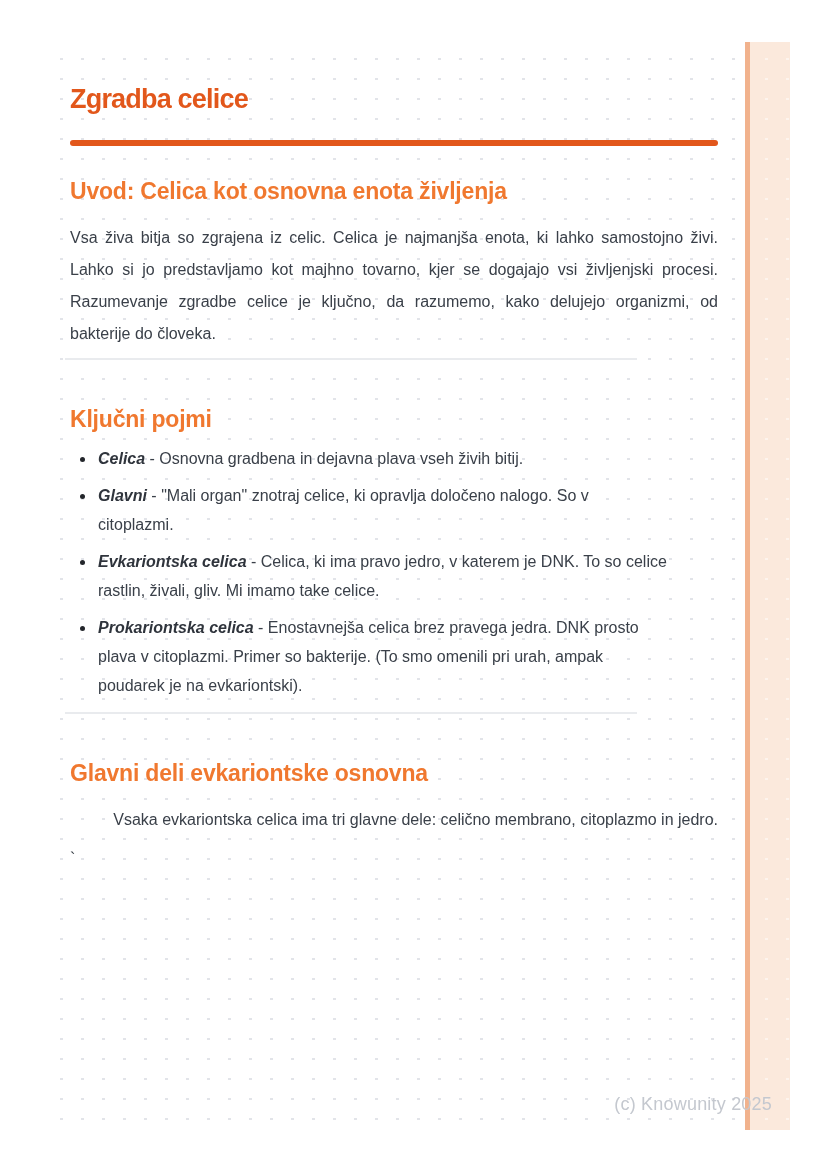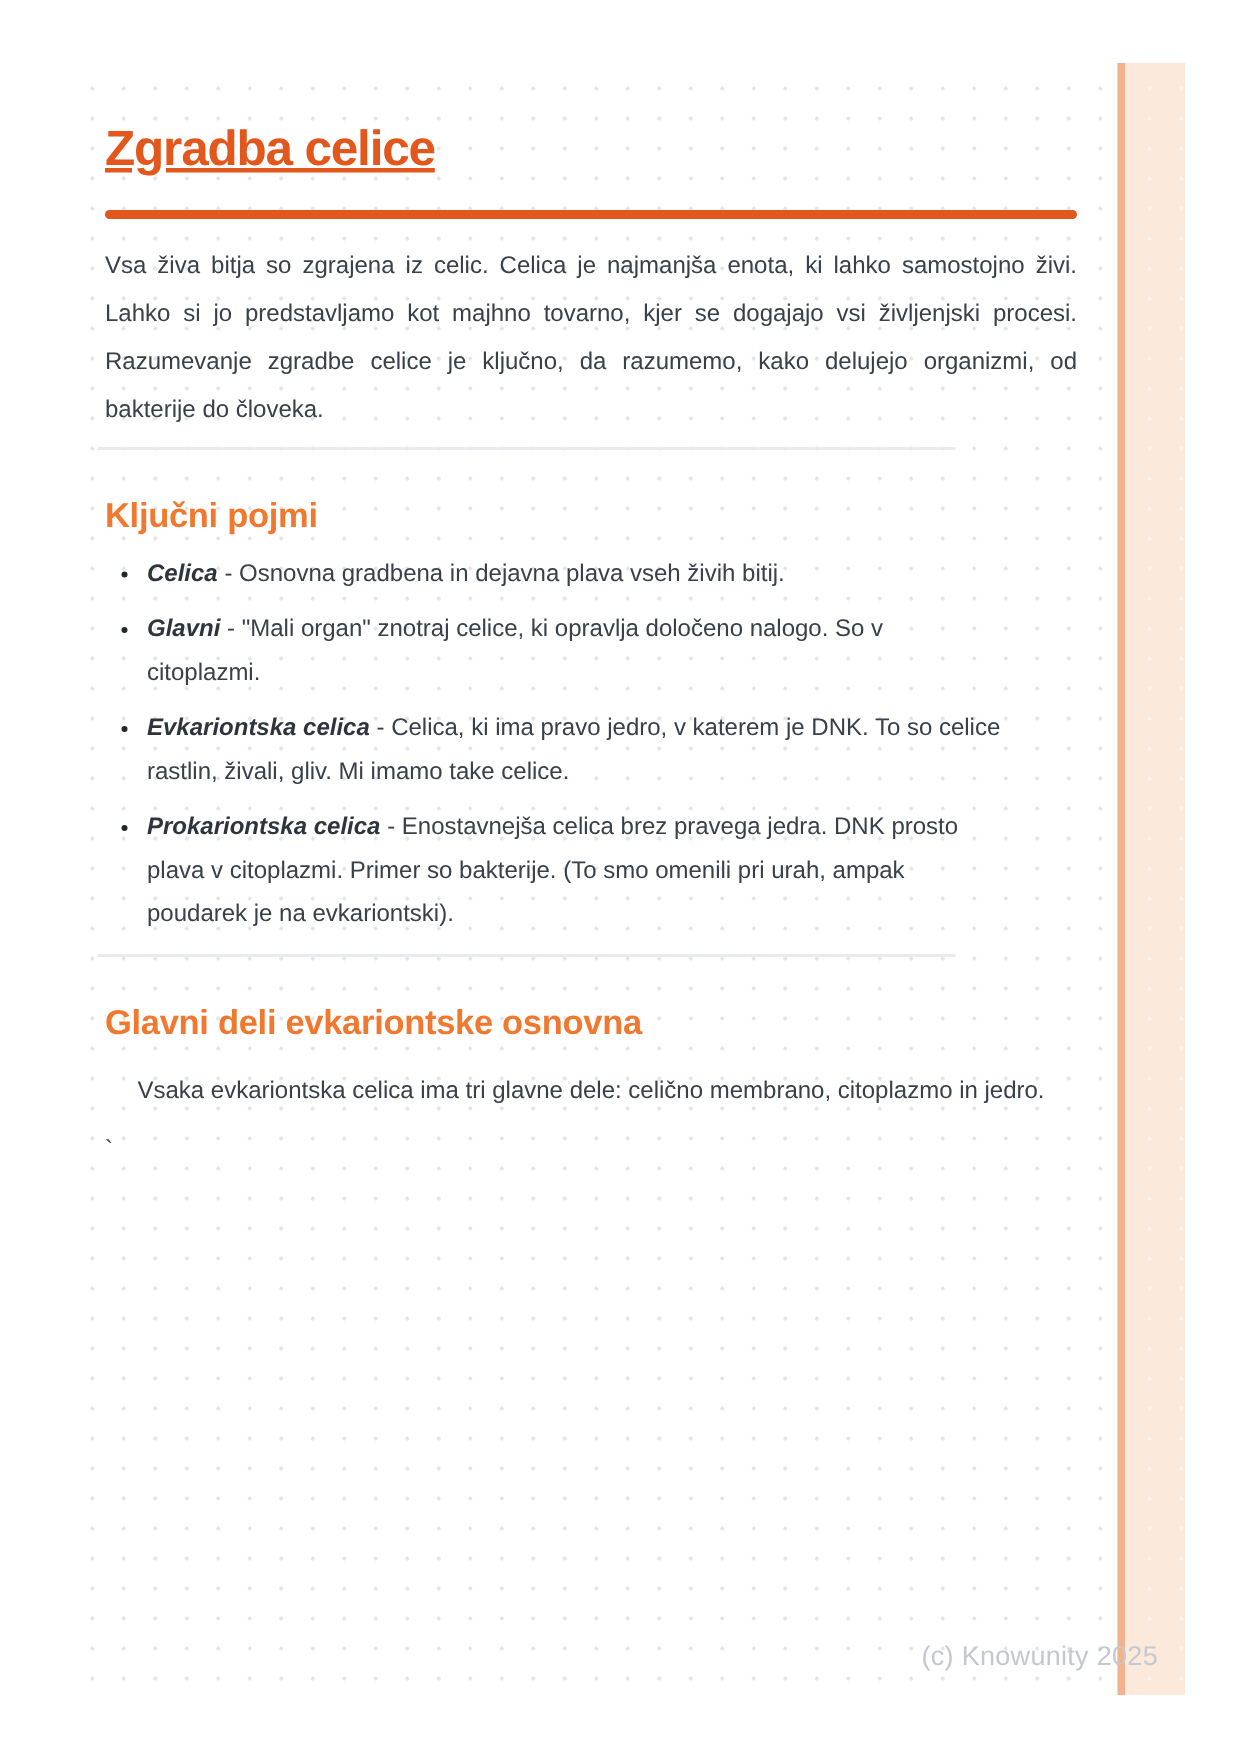--- a/index.html
+++ b/index.html
@@ -29,51 +29,50 @@
     background-position: 6px 7px;
     border-left: 5px solid #f1b28d;
   }
   .content {
     position: relative;
     padding: 34px 72px 0 28px; 
     z-index: 1;
   }
   .doc-title {
     margin: 0;
-    font-size: 33px;
+    font-size: 27px;
     font-weight: 800;
     letter-spacing: -0.8px;
     line-height: 46px;
     color: #e2571b;
-    text-decoration: underline;
   }
   .title-rule {
     border: none;
     height: 6px;
     background: #e2571b;
     border-radius: 3px;
     margin: 18px 0 0 0;
   }
   .section-heading {
     margin: 30px 0 0 0;
     font-size: 23px;
     font-weight: 700;
     line-height: 30px;
     color: #f0782f;
     letter-spacing: -0.2px;
   }
-  .section-heading.after-divider { margin-top: 28px; }
+  .section-heading.after-divider { margin-top: 44px; }
   .body-para {
     margin: 16px 0 0 0;
     font-size: 16px;
     line-height: 32px;
     color: #3a4049;
     text-align: justify;
   }
-  .body-para.no-justify { text-align: center; }
+  .body-para.no-justify { text-align: right; }
   .divider {
     border: none;
     border-top: 2px solid #e9ebee;
     width: 572px;
     margin: 8px 0 0 -5px;
   }
   .divider.second { margin-top: 12px; }
   .key-list {
     margin: 10px 0 0 0;
     padding: 0 50px 0 26px; 
@@ -109,20 +108,21 @@
 <body>
 
 <div class="paper">
   <div class="stripe"></div>
 
   <div class="content">
 
     <h1 class="doc-title">Zgradba celice</h1>
     <hr class="title-rule">
 
+    <h2 class="section-heading">Uvod: Celica kot osnovna enota življenja</h2>
     <p class="body-para">Vsa živa bitja so zgrajena iz celic. Celica je najmanjša enota, ki lahko samostojno živi. Lahko si jo predstavljamo kot majhno tovarno, kjer se dogajajo vsi življenjski procesi. Razumevanje zgradbe celice je ključno, da razumemo, kako delujejo organizmi, od bakterije do človeka.</p>
 
     <hr class="divider">
 
     <h2 class="section-heading after-divider">Ključni pojmi</h2>
 
     <ul class="key-list">
       <li><span class="term">Celica</span><span> - </span><span>Osnovna gradbena in dejavna plava vseh živih bitij.</span></li>
       <li><span class="term">Glavni</span><span> - </span><span>"Mali organ" znotraj celice, ki opravlja določeno nalogo. So v citoplazmi.</span></li>
       <li><span class="term">Evkariontska celica</span><span> - </span><span>Celica, ki ima pravo jedro, v katerem je DNK. To so celice rastlin, živali, gliv. </span><span class="it">Mi imamo take celice.</span></li>

